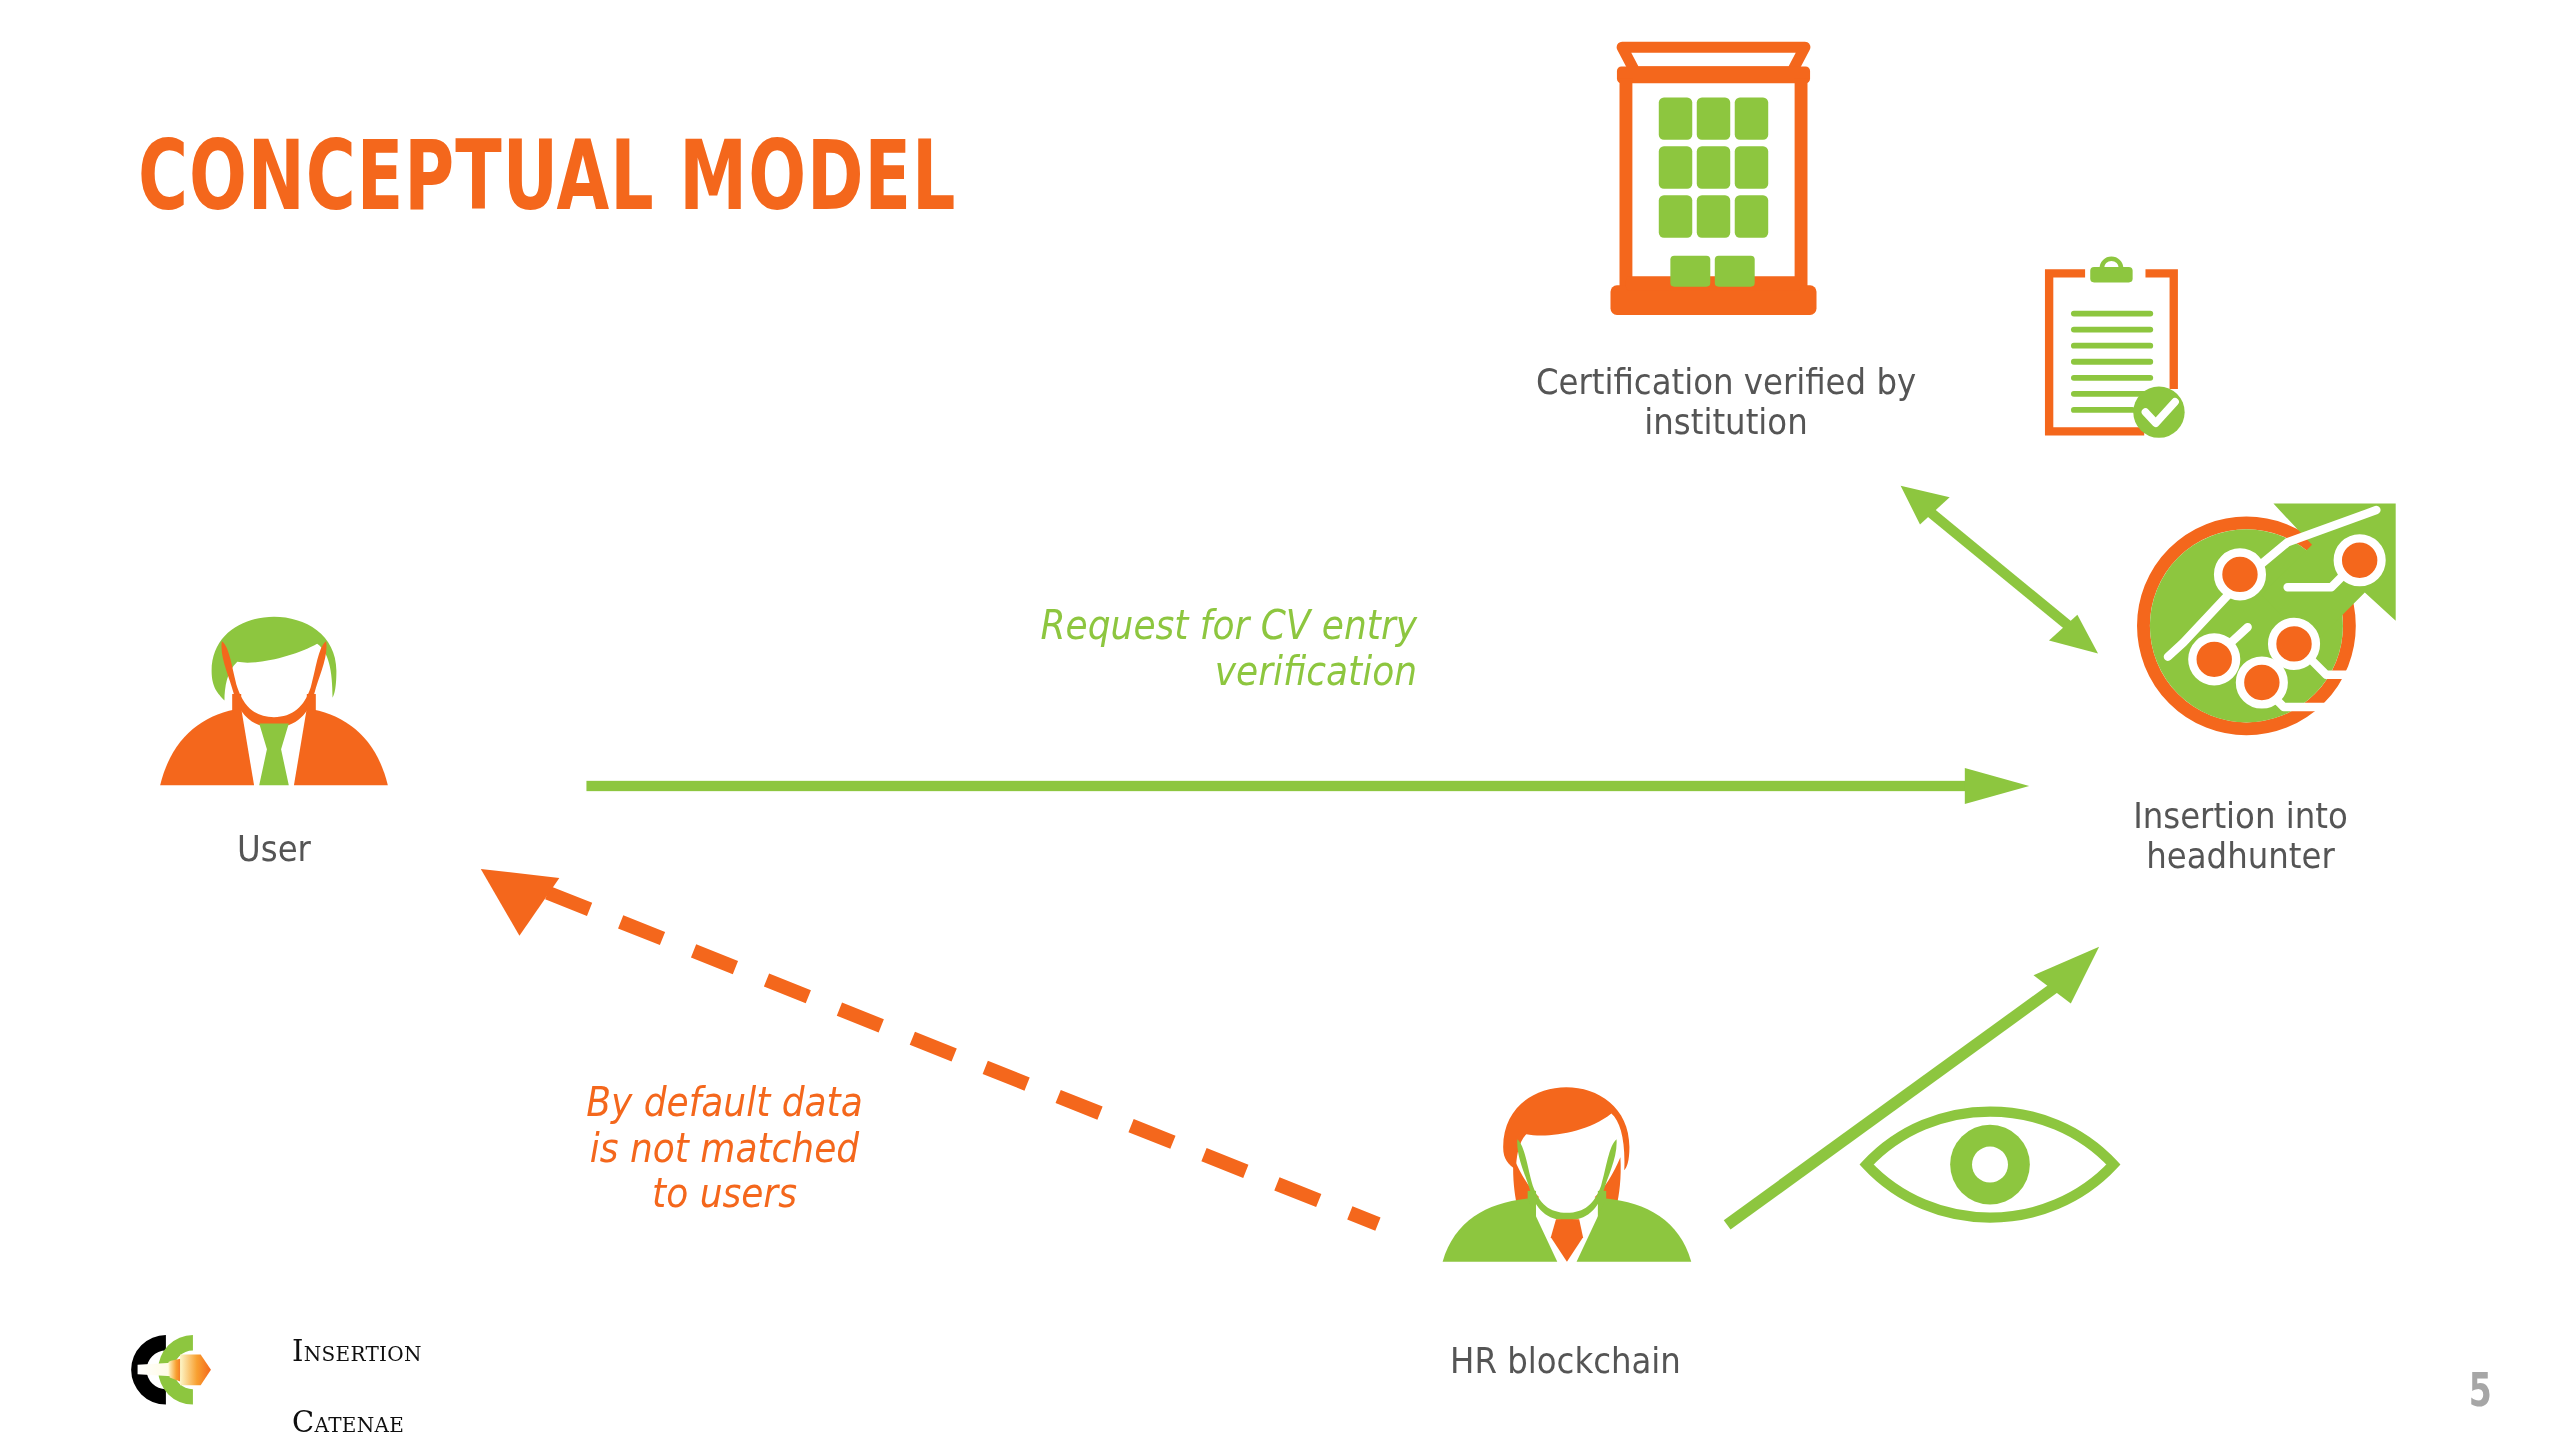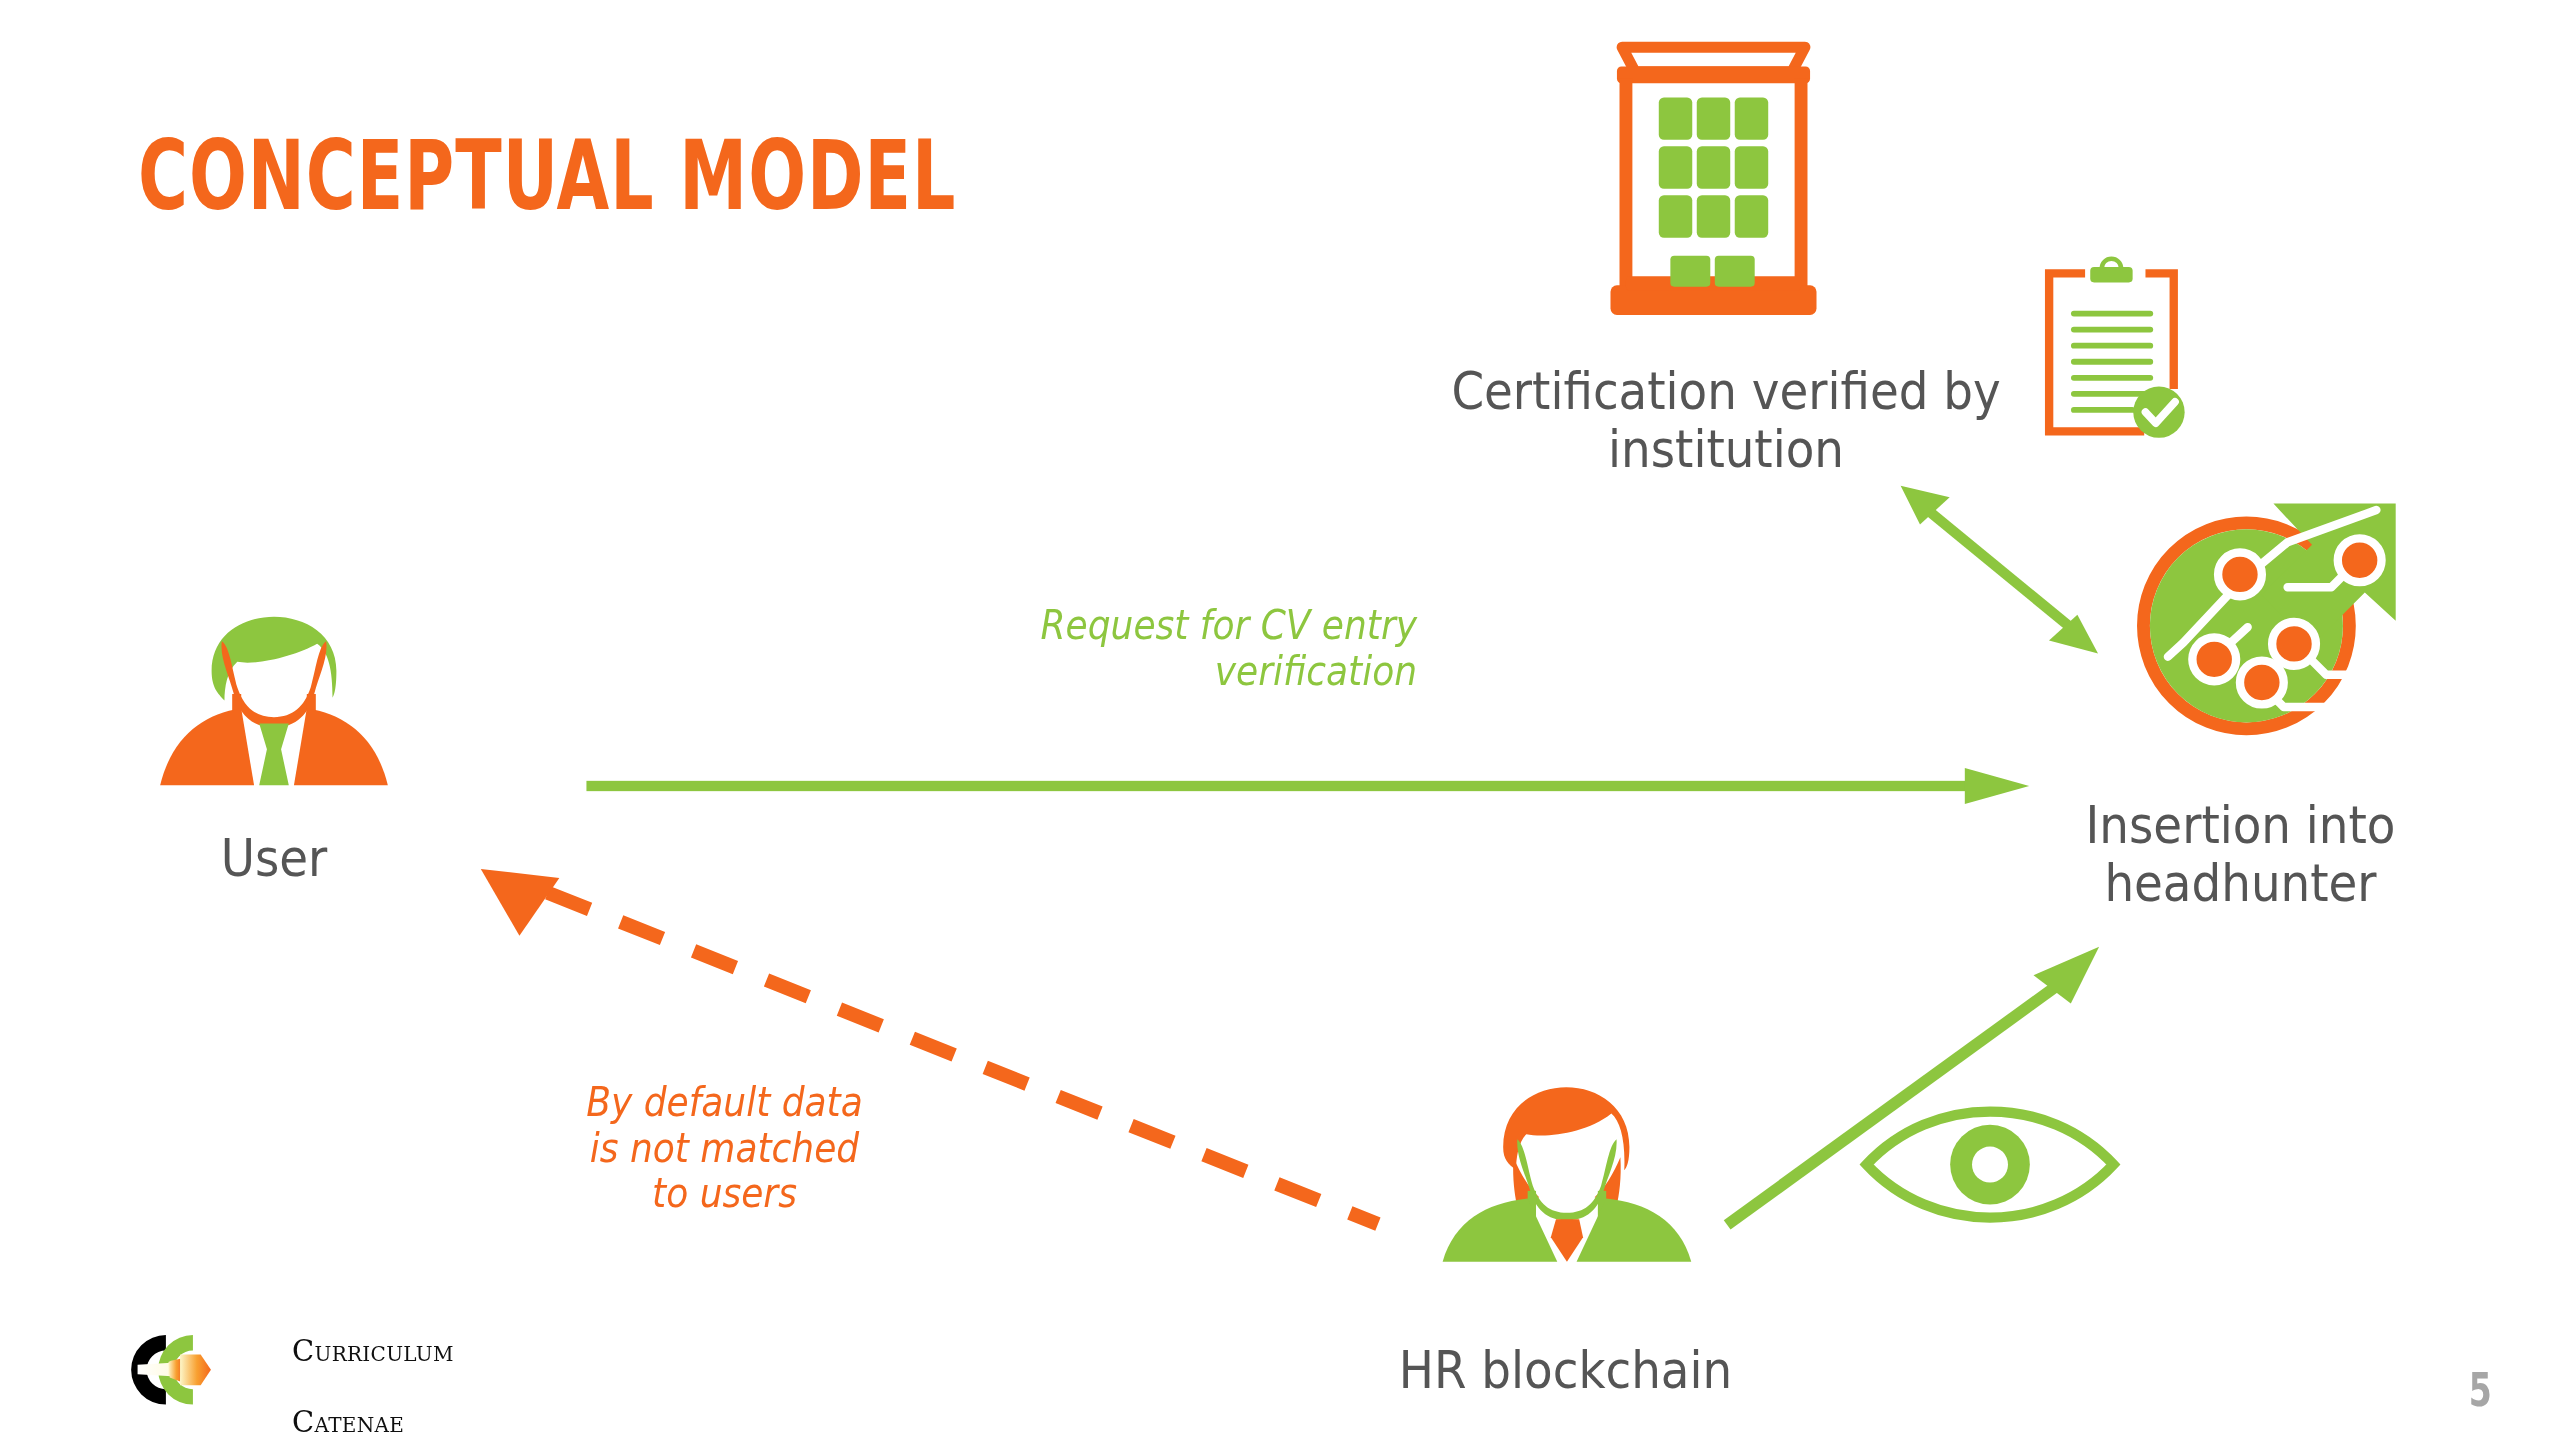--- a/index.html
+++ b/index.html
@@ -32,21 +32,21 @@
     color: #F4671C;
     transform: scaleX(0.78);
     transform-origin: left top;
     white-space: nowrap;
   }
 
   
   .caption {
     color: #555555;
     font-family: "DejaVu Sans Condensed", "Liberation Sans", sans-serif;
-    font-size: 52px;
+    font-size: 36px;
     line-height: 1.12;
     text-align: center;
     white-space: pre-line;
   }
 
   
   .annot {
     font-family: "DejaVu Sans Condensed", "Liberation Sans", sans-serif;
     font-style: italic;
     font-size: 40px;
@@ -283,21 +283,21 @@
 
       <path d="M104 14 A54 54 0 1 0 104 122 L104 98 A30 30 0 1 1 104 38 Z" fill="#8DC63F"></path>
 
       <path d="M18 60 L104 55 L104 80 L18 75 Z" fill="url(#cc-fade-black)"></path>
       <path d="M66 58 L104 54 L104 81 L66 77 Z" fill="url(#cc-fade-orange)" opacity="0.9"></path>
 
       <path d="M66 56 L70 54 L88 50 L84 86 L68 80 Z" fill="url(#cc-fade-orange)"></path>
       <path d="M84 44 L116 44 L132 68 L116 92 L84 92 Z" fill="url(#cc-fade-orange)"></path>
     </svg>
     <div id="logo-text">
-      <span>Curriculum</span><br>
+      <span>Insertion</span><br>
       <span>Catenae</span>
     </div>
   </div>
 
   <div class="abs" id="page-number">5</div>
 
 </div>
 
 
 </body></html>

